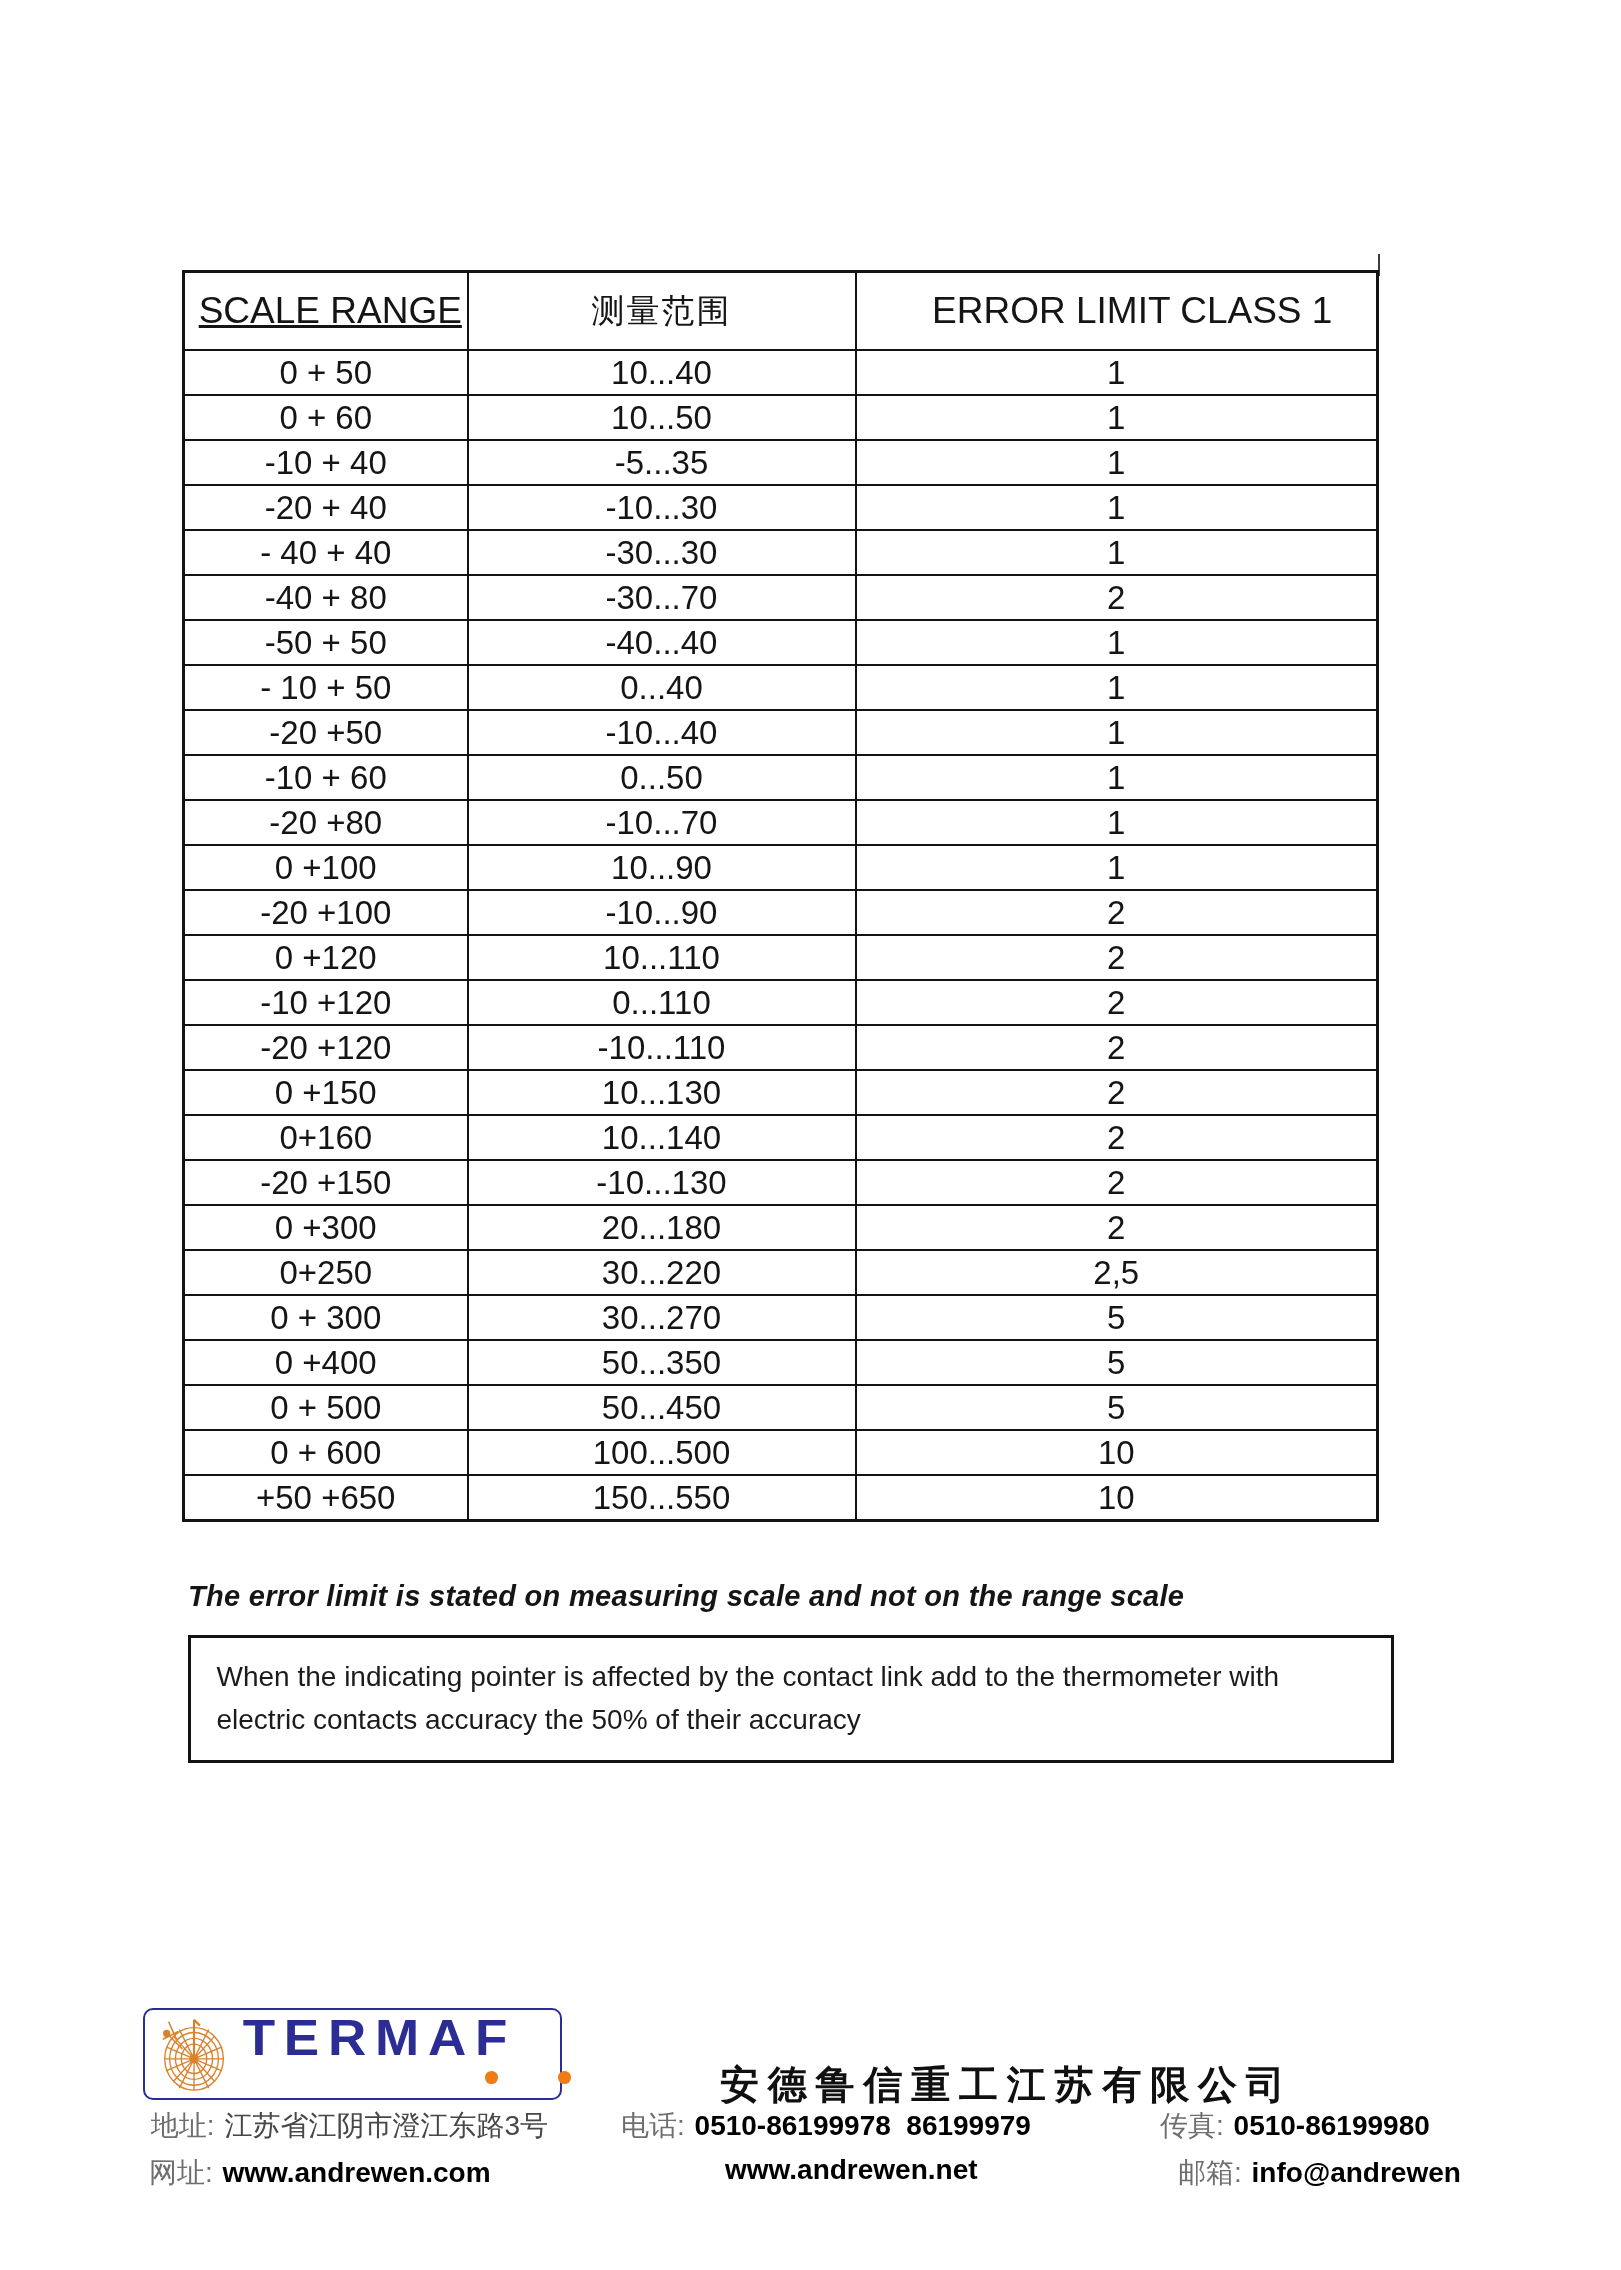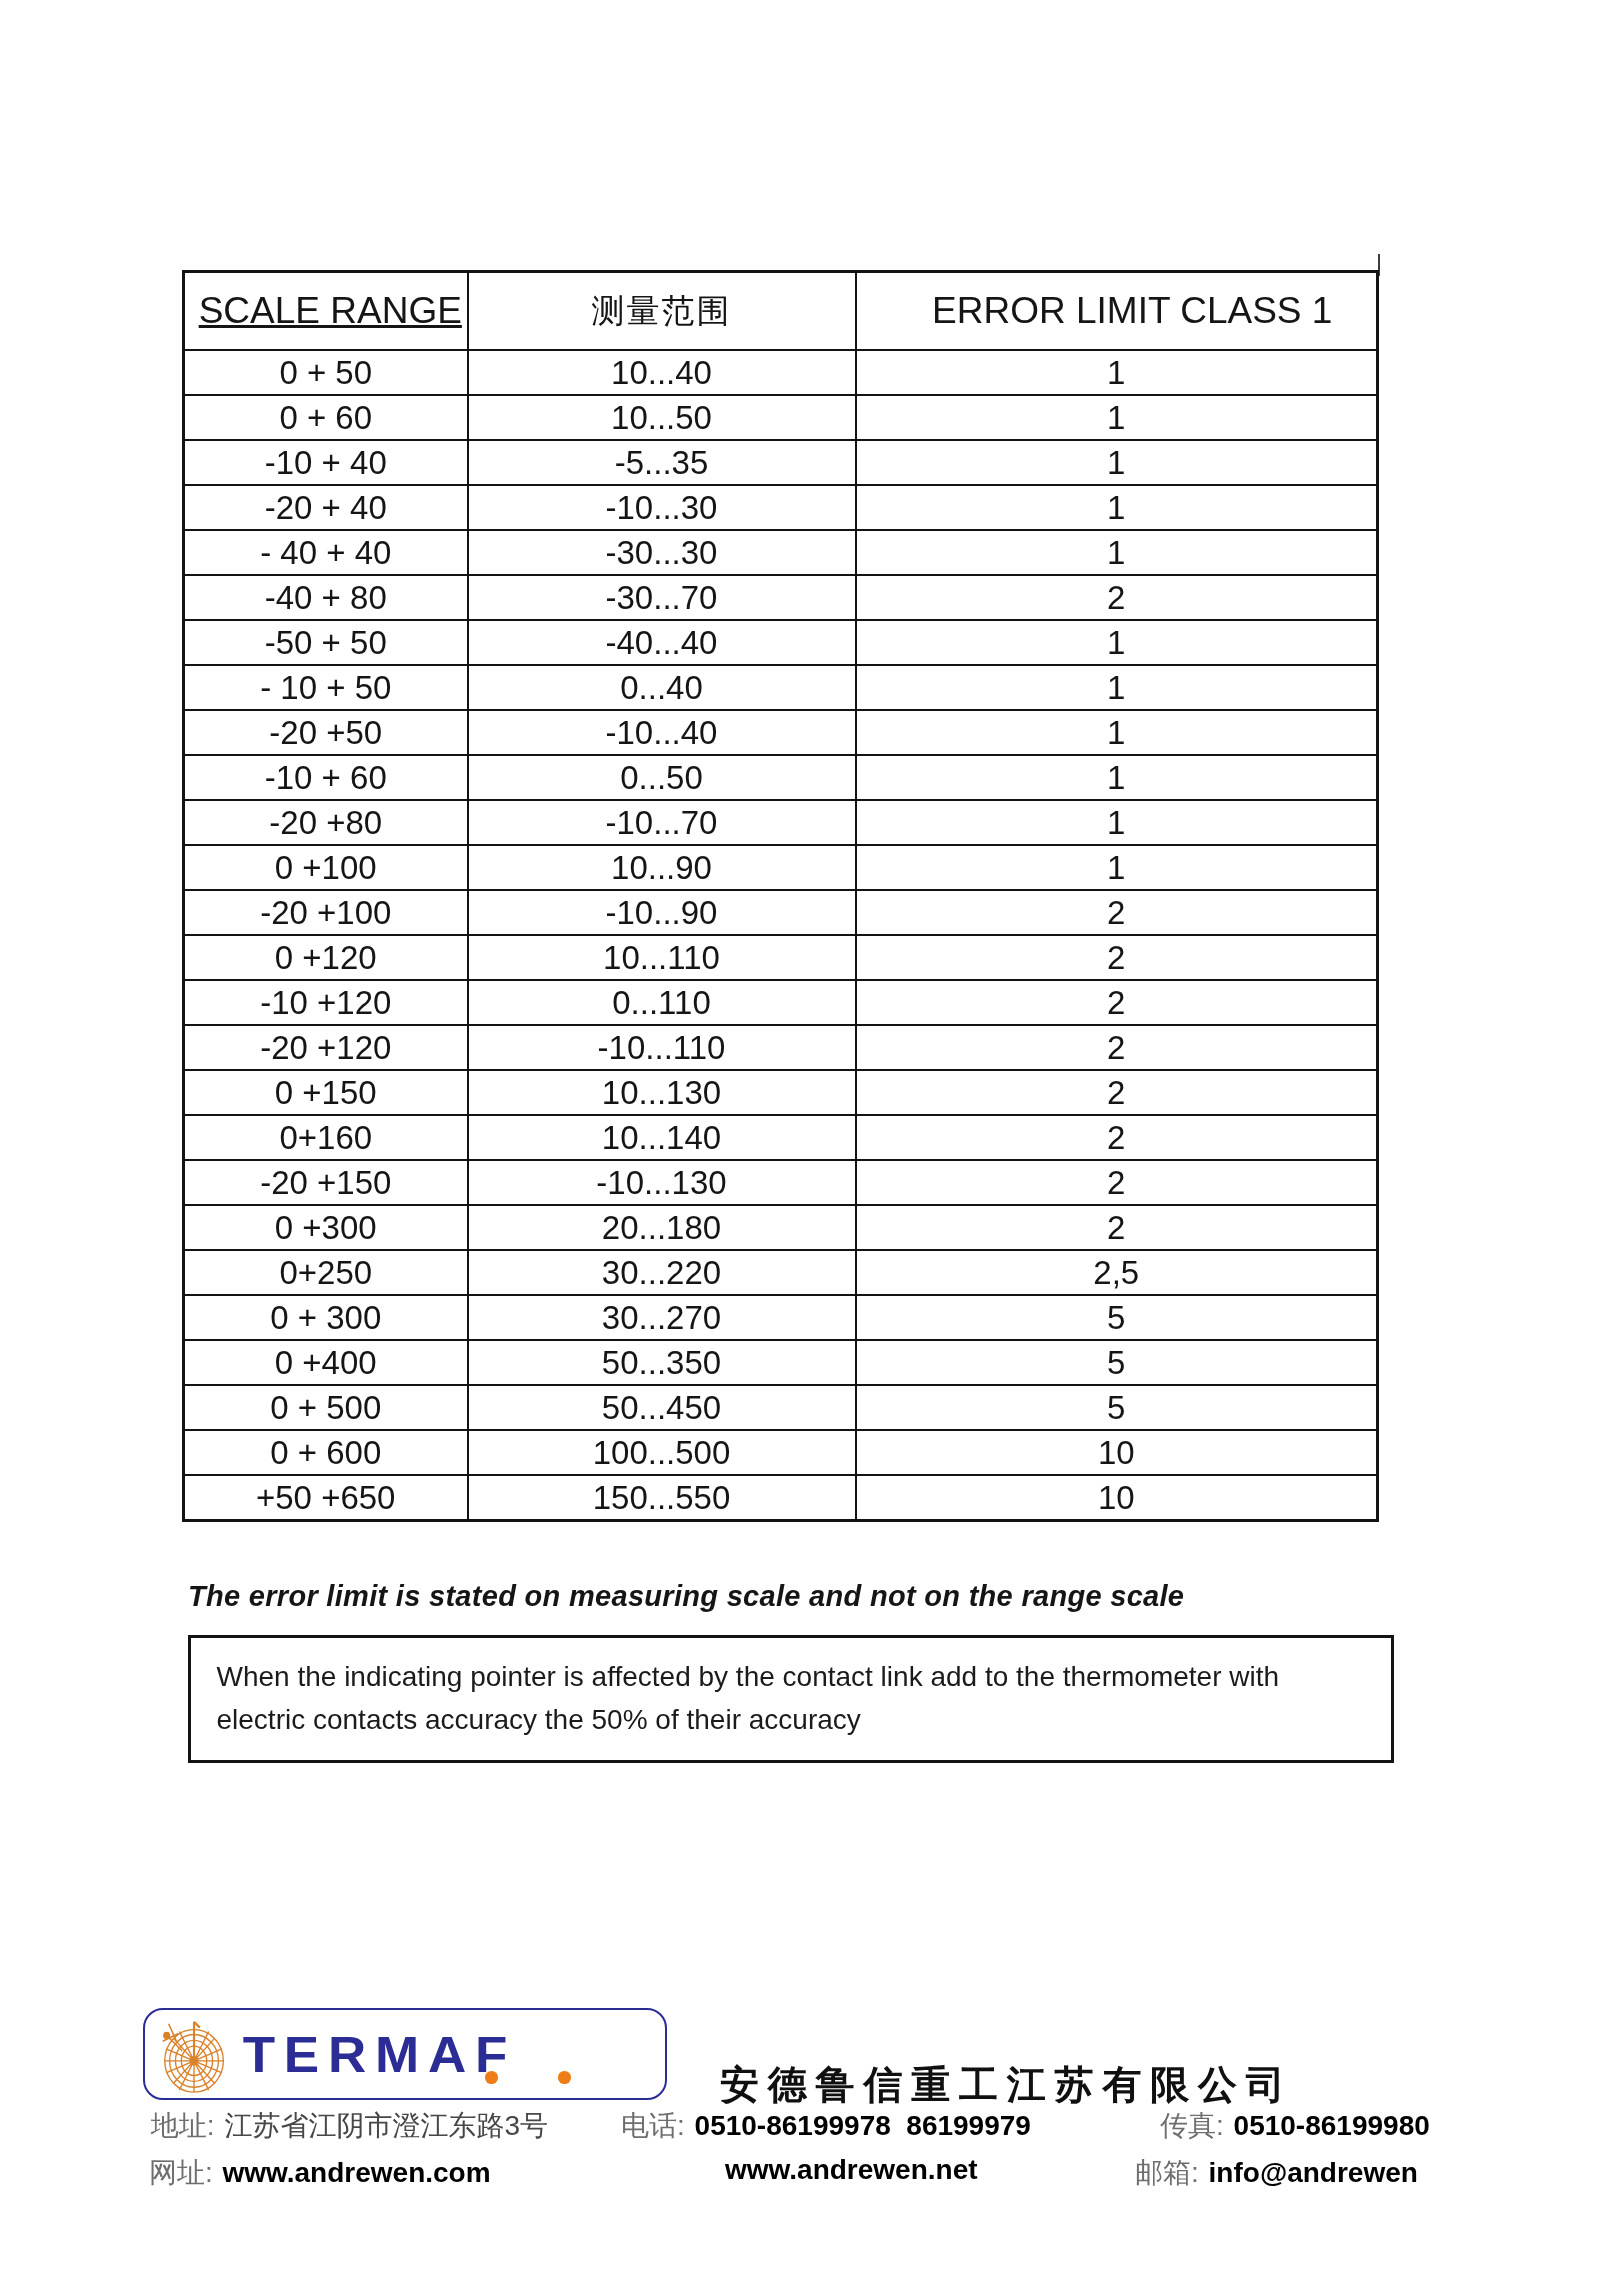--- a/index.html
+++ b/index.html
@@ -59,23 +59,23 @@
   }
   .contact-note-box{
     position:absolute;left:188px;top:1635px;width:1206px;box-sizing:border-box;
     border:3.9px solid #131313;
     padding:16.7px 39px 18.6px 25.5px;
     font-size:28px;line-height:1.55;color:#1b1b1b;
   }
 
   
   .logo-box{
-    position:absolute;left:143px;top:2008px;width:524px;height:92px;box-sizing:border-box;
-    border:2.9px solid #2b2c94;border-radius:20px;
-    display:flex;align-items:center;
+    position:absolute;left:143px;top:2008px;width:419px;height:92px;box-sizing:border-box;
+    border:2.9px solid #2b2c94;border-radius:10px;
+    display:flex;
   }
   .logo-dial{margin-left:7.8px;flex:0 0 auto;}
   .wordmark{
     font-size:53px;font-weight:800;color:#2b2c94;
     letter-spacing:8.8px;margin-left:5.9px;line-height:1;
     transform:scaleY(0.95);
   }
   .logo-dot{position:absolute;width:12.7px;height:12.7px;border-radius:50%;background:#ee7d18;}
   .dot-m{left:340px;top:61px;}
   .dot-a{left:413px;top:61px;}
@@ -90,21 +90,21 @@
   .fl-2{top:2154px;}
   .footer-line .grp{position:absolute;top:0;}
   .f-label{color:#6e6e6e;margin-right:9.8px;}
   .f-plain{color:#474747;}
   .f-strong{color:#000;font-weight:bold;white-space:pre;}
   .g-addr{left:7.8px;}
   .g-phone{left:478px;}
   .g-fax{left:1017px;}
   .g-web{left:5.9px;}
   .g-web2{left:582px;}
-  .g-mail{left:992px;}
+  .g-mail{left:1035px;}
 </style>
 </head>
 <body>
 
 <div class="page">
 
   <div class="stray-line"></div>
 
   <table class="error-table">
     <colgroup>

